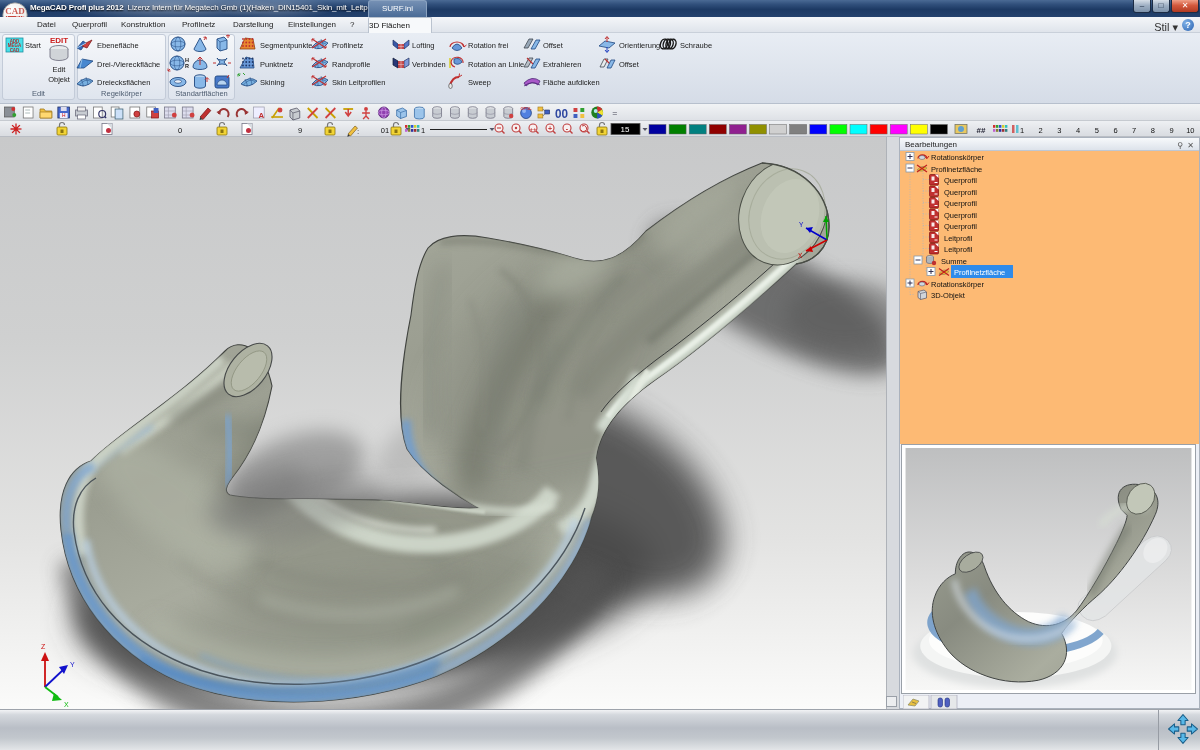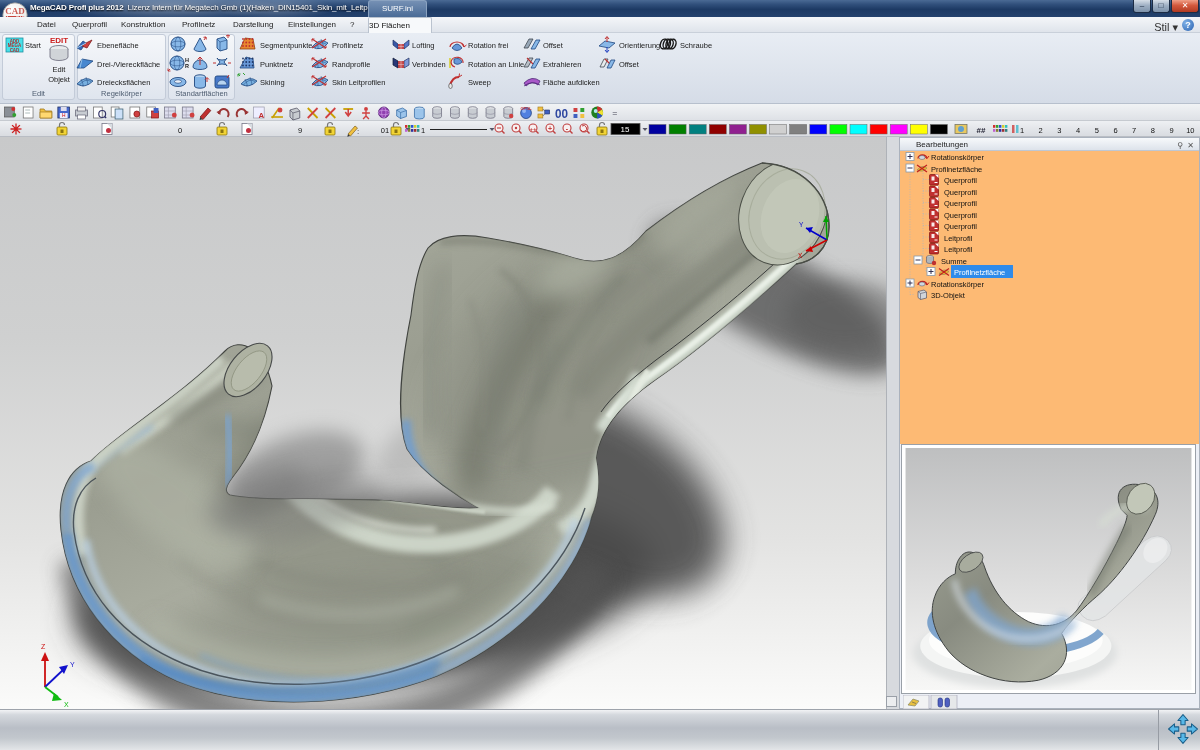--- a/index.html
+++ b/index.html
@@ -34,21 +34,21 @@
 #toolbar1 { position:absolute; left:0; top:104px; width:1200px; height:17px; background:linear-gradient(180deg,#f1f3f5,#dee1e6); border-bottom:1px solid #c6cad0; }
 #toolbar2 { position:absolute; left:0; top:121px; width:1200px; height:16px; background:linear-gradient(180deg,#eef0f3,#d9dce1); border-bottom:1px solid #b9bdc4; }
 
 
 #viewport { position:absolute; left:0; top:137px; width:886px; height:572px; border-top:1px solid #9aa0a6; border-left:1px solid #b8bcc2; } #viewport svg{margin:-1px 0 0 -1px}
 #splitter { position:absolute; left:886px; top:137px; width:13px; height:572px; background:#d7dade; border-left:1px solid #aeb2b8; }
 #splitbox { position:absolute; left:886px; top:696px; width:11px; height:11px; background:#eceef0; border:1px solid #9aa0a8; }
 
 
 #rpanel { position:absolute; left:899px; top:137px; width:301px; height:572px; background:#eceff6; border:1px solid #aab2bd; }
-#rphead { position:absolute; left:0; top:0; width:299px; height:13px; background:linear-gradient(180deg,#f7f9fb,#dde3eb); border-bottom:1px solid #bfc7d2; font-size:8px; color:#222; padding-left:16px; line-height:13px; }
+#rphead { position:absolute; left:0; top:0; width:299px; height:13px; background:linear-gradient(180deg,#f7f9fb,#dde3eb); border-bottom:1px solid #bfc7d2; font-size:8px; color:#222; padding-left:5px; line-height:13px; }
 #tree { position:absolute; left:0; top:13px; width:299px; height:293px; background:#fdba74; font-size:10px; color:#111; }
 #preview { position:absolute; left:1px; top:306px; width:295px; height:250px; background:#fff; border:1px solid #9aa0a8; padding:3px; } #preview svg{width:287px;height:242px}
 #ptabs { position:absolute; left:3px; top:557px; height:14px; }
 
 
 #statusbar { position:absolute; left:0; top:709px; width:1200px; height:41px;
   background:linear-gradient(180deg,#f2f3f5 0%,#d4d8dd 12%,#b9bec6 45%,#c2c7cd 70%,#e3e5e8 100%); border-top:1px solid #9ea3ab; }
 #statussep { position:absolute; left:1158px; top:710px; width:1px; height:40px; background:#979ca4; }
 svg{display:block}
 .mitem,.ritem{pointer-events:none}

